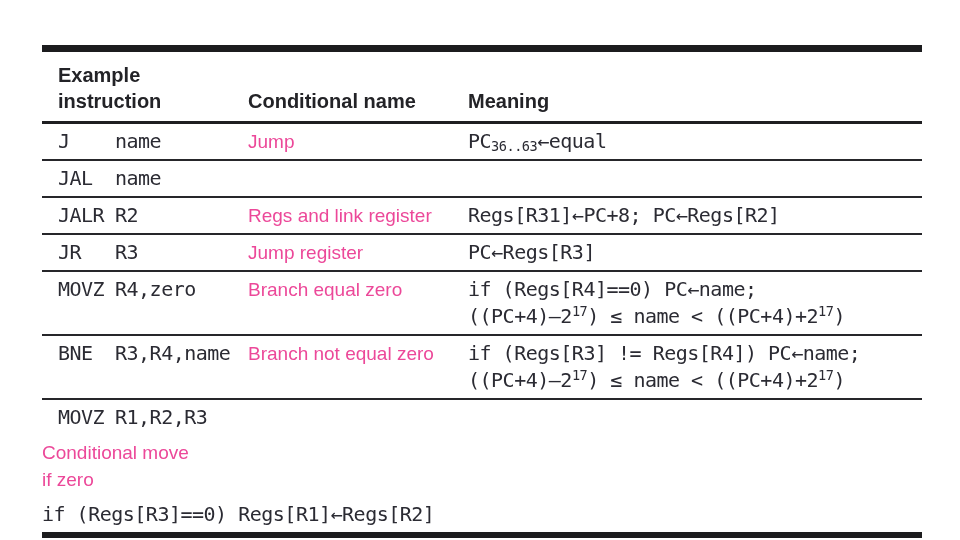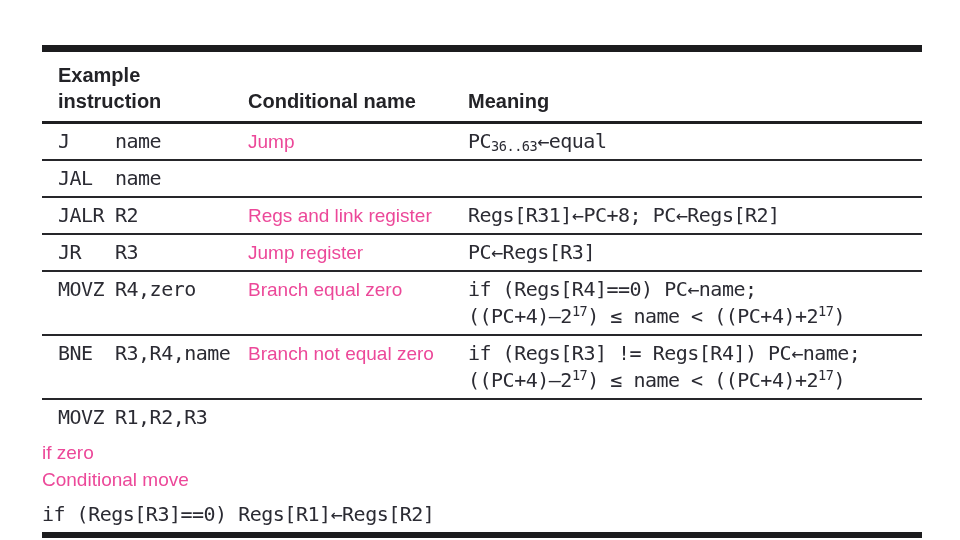--- a/index.html
+++ b/index.html
@@ -143,22 +143,22 @@
             <div class="meaning-line"><span class="seg">if (Regs[R3] != Regs[R4]) PC←name;</span></div>
             <div class="meaning-line"><span class="seg">((PC+4)–2</span><span class="sup">17</span><span class="seg">) ≤ name &lt; ((PC+4)+2</span><span class="sup">17</span><span class="seg">)</span></div>
           </div>
         </div>
         <div class="row data-row">
           <div class="cell c1 mono">
             <span class="mnem">MOVZ</span>
             <span class="operands">R1,R2,R3</span>
           </div>
           <div class="cell c2 serif">
+            <div class="name-line">Conditional move</div>
             <div class="name-line">if zero</div>
-            <div class="name-line">Conditional move</div>
           </div>
           <div class="cell c3 mono">
             <div class="meaning-line"><span class="seg">if (Regs[R3]==0) Regs[R1]←Regs[R2]</span></div>
           </div>
         </div>
       </div>
   </div>
 </div>
 
 </body></html>

